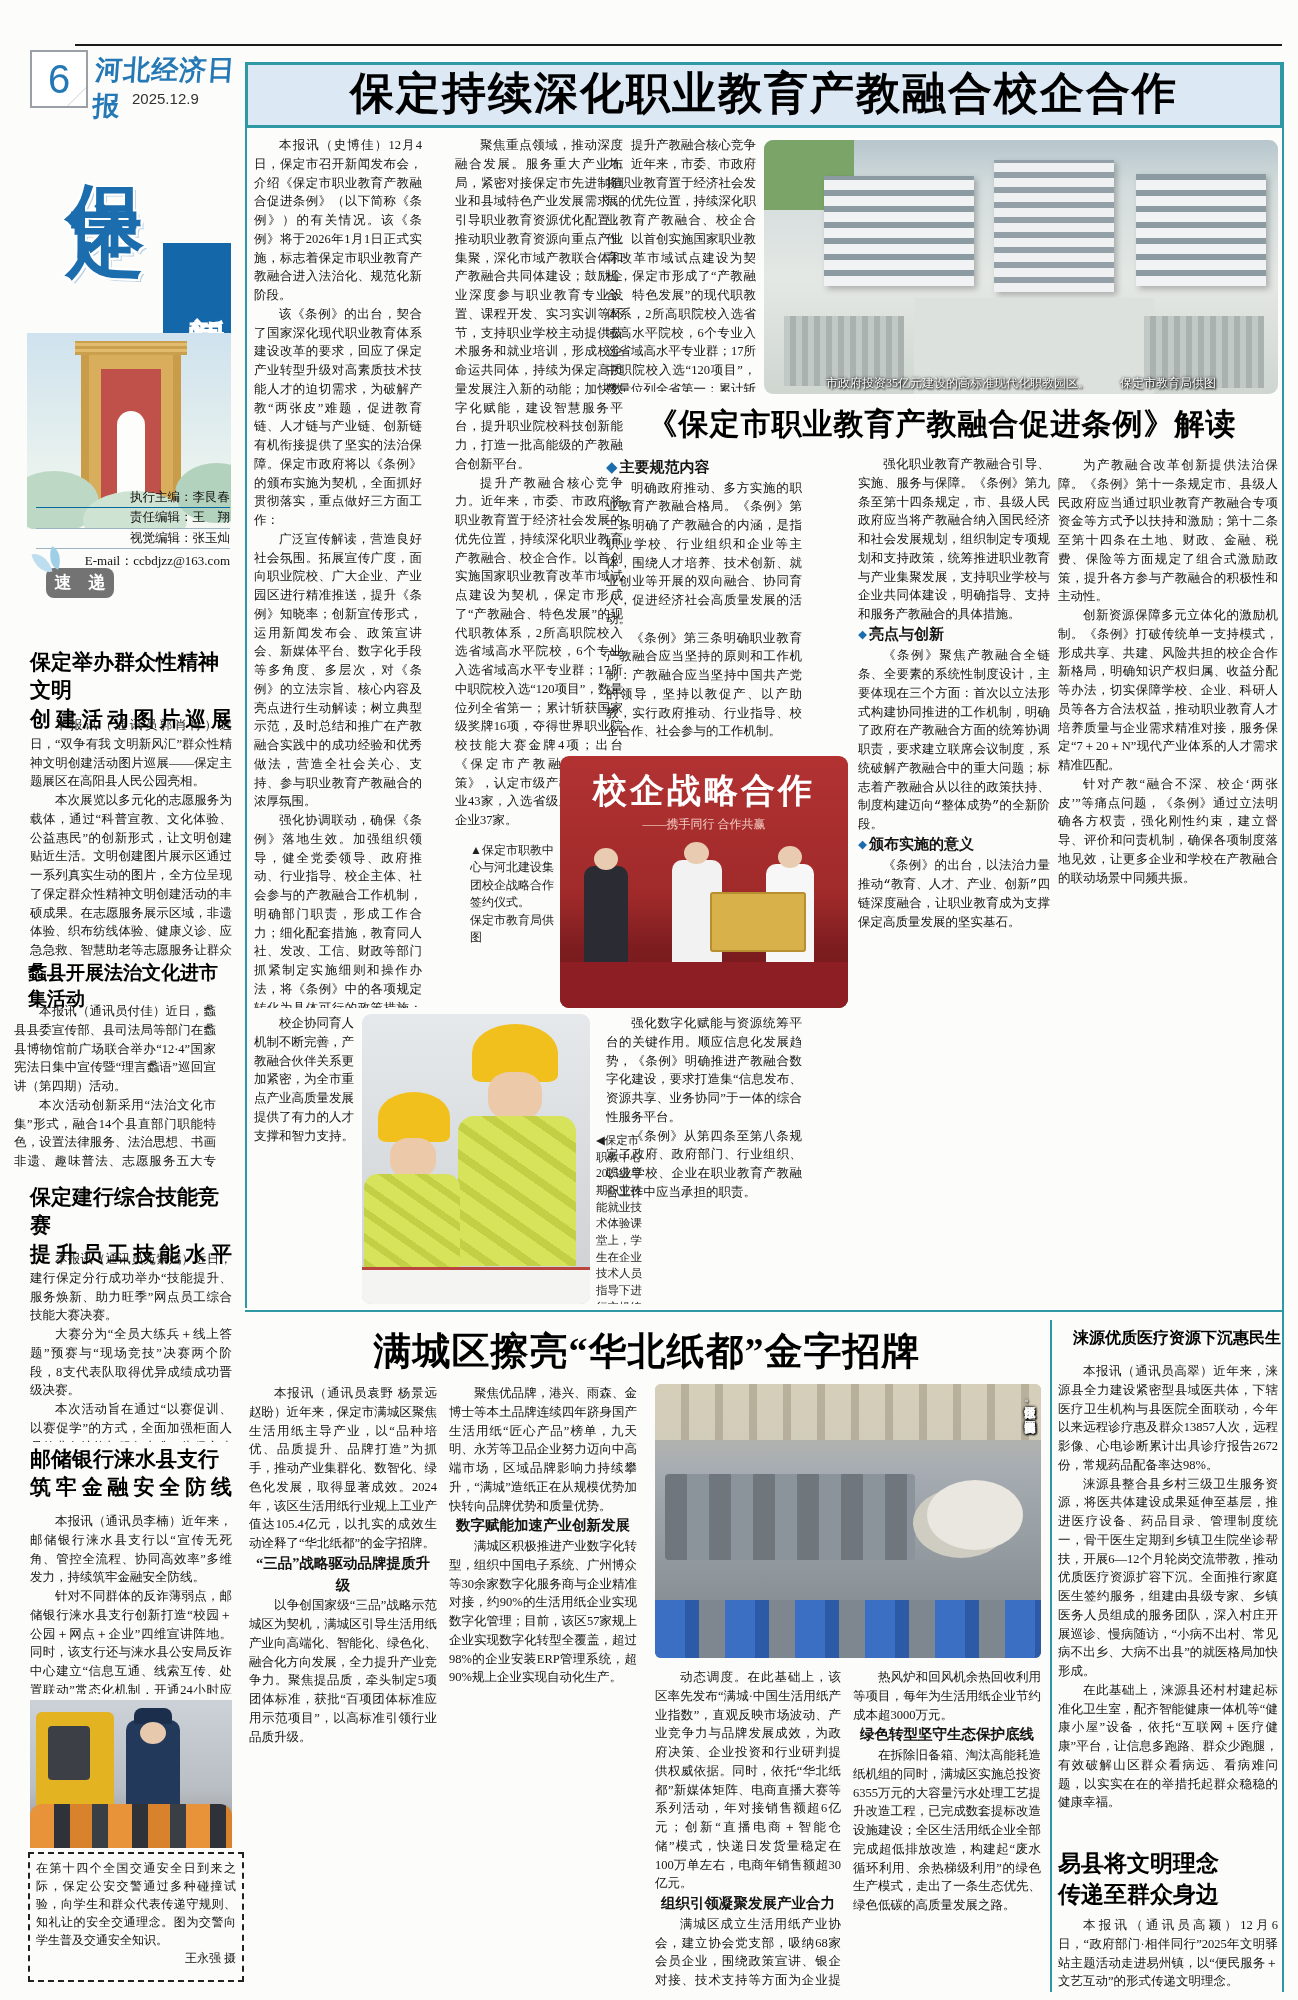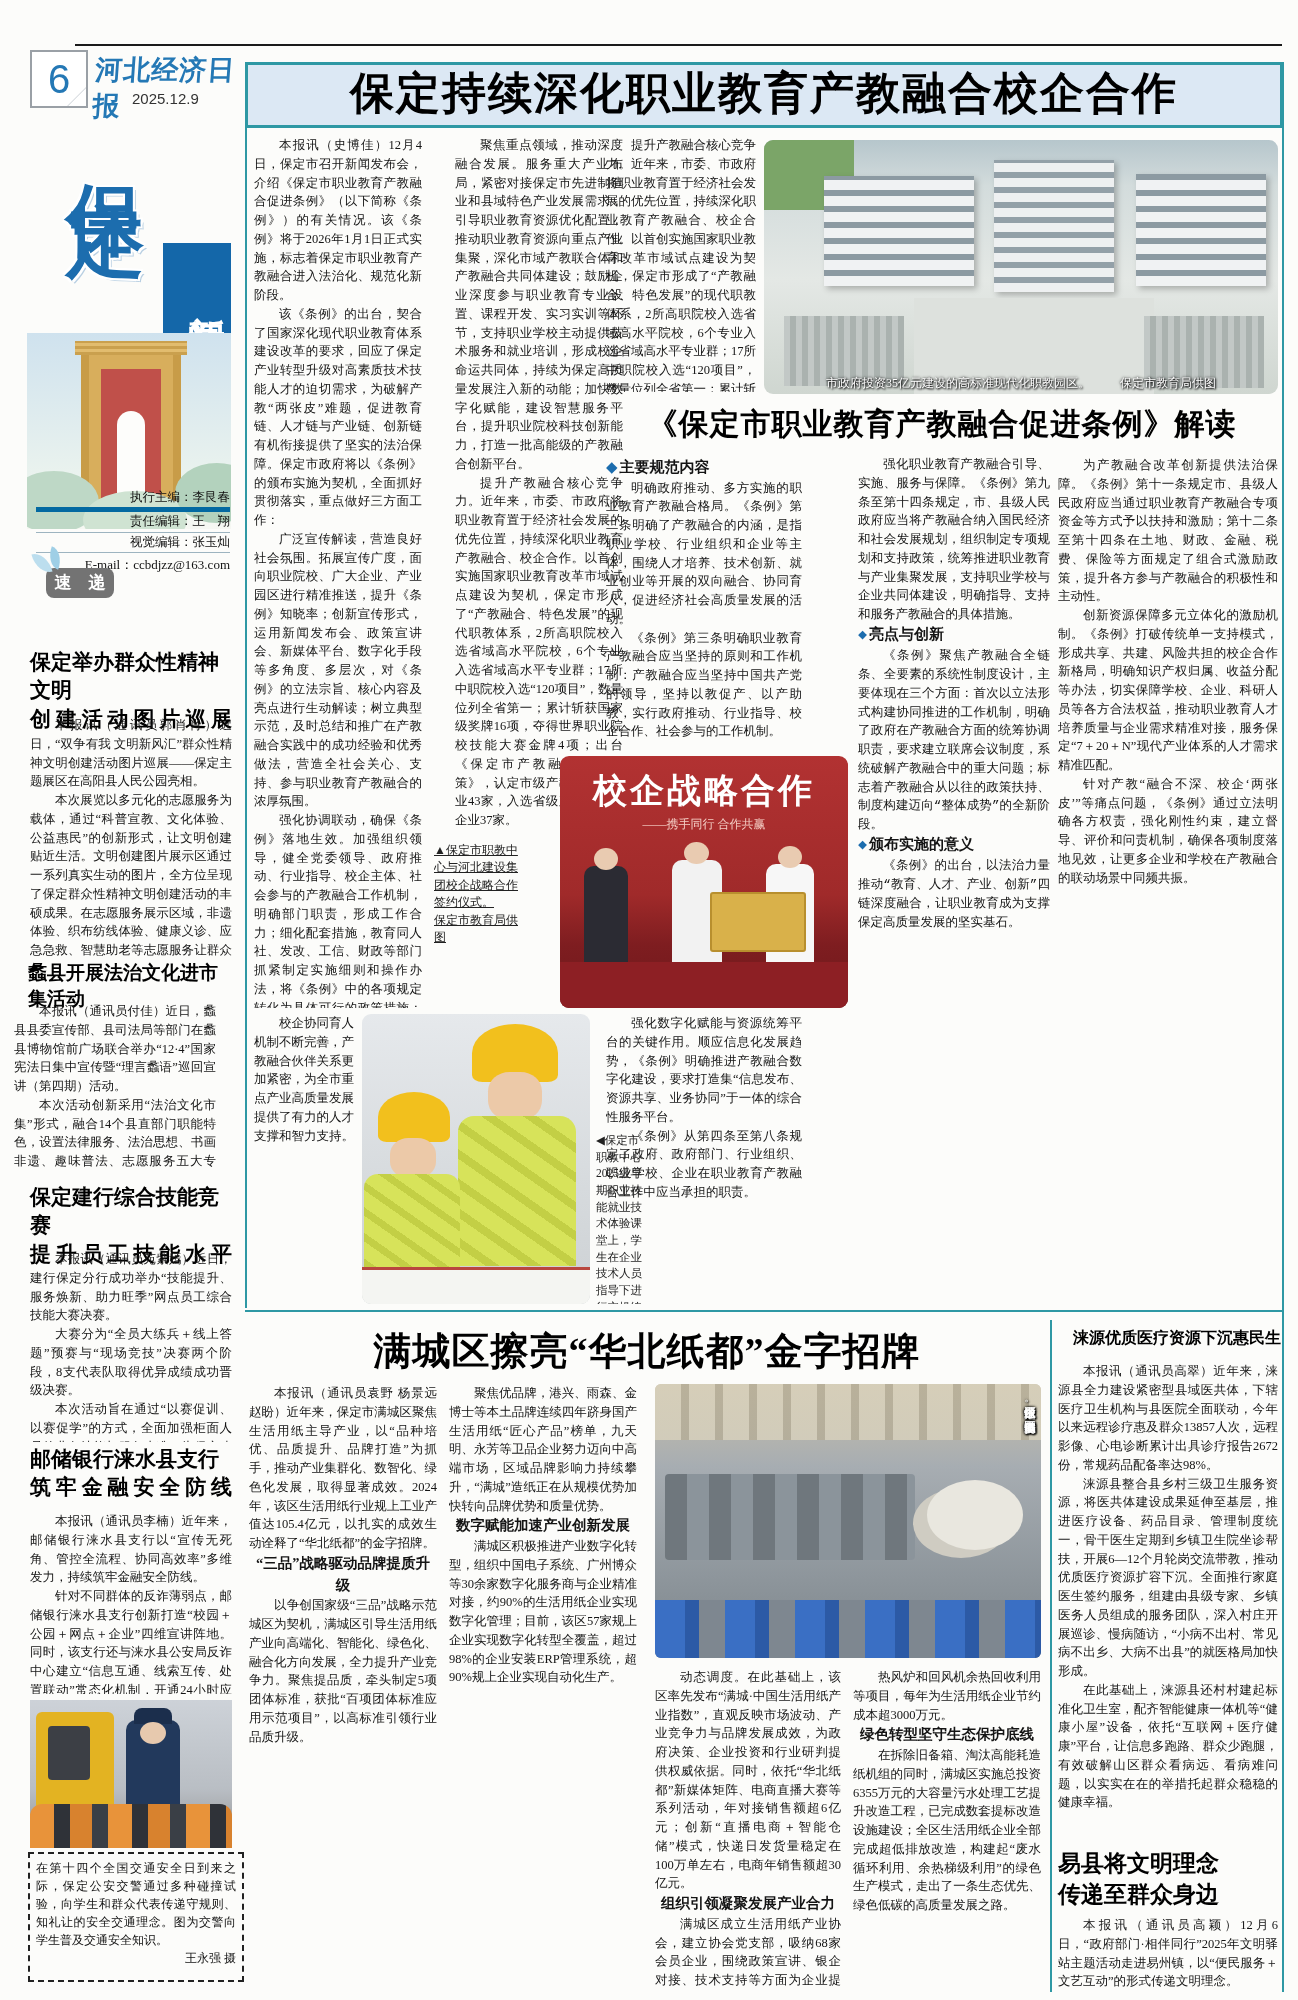--- a/index.html
+++ b/index.html
@@ -40,21 +40,21 @@
   <div style="position:absolute;left:62px;top:18px;width:84px;height:150px;background:#d8ae5c;box-shadow:-8px 0 0 #c89c48,8px 0 0 #c89c48;"></div>
   <div style="position:absolute;left:74px;top:36px;width:60px;height:132px;background:#c0504a;"></div>
   <div style="position:absolute;left:90px;top:78px;width:28px;height:90px;background:#fdfdfb;border-radius:14px 14px 0 0;"></div>
   <div style="position:absolute;left:48px;top:8px;width:112px;height:14px;background:repeating-linear-gradient(0deg,#caa04e 0 3px,#e2bc6e 3px 6px);"></div>
   <div style="position:absolute;left:-18px;top:138px;width:90px;height:62px;background:#bed8c6;border-radius:50%;"></div>
   <div style="position:absolute;left:56px;top:158px;width:104px;height:58px;background:#cfe3d2;border-radius:50%;"></div>
   <div style="position:absolute;left:148px;top:130px;width:84px;height:60px;background:#b3d2bd;border-radius:50%;"></div>
 </div>
 
 <div class="abs" style="left:36px;top:488px;width:194px;text-align:right;font-size:12.5px;line-height:1.55;color:#111;">
-  <div style="border-bottom:5px solid #0369a1;">执行主编：李艮春</div>
+  <div style="border-bottom:1px solid #0369a1;">执行主编：李艮春</div>
   <div style="border-bottom:1px solid #9db4c0;">责任编辑：王　翔</div>
   <div style="border-bottom:1px solid #9db4c0;">视觉编辑：张玉灿</div>
   <div style="font-size:13px;padding-top:2px;">E-mail：ccbdjzz@163.com</div>
 </div>
 
 <div class="abs" style="left:46px;top:568px;width:68px;height:30px;background:#737373;border-radius:8px;">
   <span style="position:absolute;left:-12px;top:-16px;width:16px;height:22px;background:#bcdeee;border-radius:0 100% 0 100%;transform:rotate(-15deg);"></span>
   <span style="position:absolute;left:2px;top:-20px;width:14px;height:20px;background:#9fcfe6;border-radius:0 100% 0 100%;transform:rotate(20deg);"></span>
   <span style="display:block;text-align:center;color:#fff;font-size:17px;font-weight:bold;line-height:30px;">速　递</span>
 </div>
@@ -182,21 +182,21 @@
   <div style="position:absolute;left:24px;top:110px;width:44px;height:100px;background:#2b2b33;border-radius:10px 10px 0 0;"></div>
   <div style="position:absolute;left:34px;top:92px;width:24px;height:22px;background:#e9cbb1;border-radius:50%;"></div>
   <div style="position:absolute;left:112px;top:104px;width:50px;height:106px;background:#f2f2f2;border-radius:10px 10px 0 0;"></div>
   <div style="position:absolute;left:124px;top:86px;width:25px;height:22px;background:#e9cbb1;border-radius:50%;"></div>
   <div style="position:absolute;left:206px;top:108px;width:48px;height:102px;background:#f7f7f7;border-radius:10px 10px 0 0;"></div>
   <div style="position:absolute;left:218px;top:90px;width:24px;height:22px;background:#e9cbb1;border-radius:50%;"></div>
   <div style="position:absolute;left:150px;top:136px;width:92px;height:56px;background:#d9b14a;border:2px solid #b88f2e;border-radius:3px;"></div>
   <div style="position:absolute;left:0;bottom:0;width:100%;height:46px;background:#8d1f24;"></div>
 </div>
 
-<div class="abs cap-small" style="left:434px;top:842px;width:92px;height:160px;text-decoration:underline;">
+<div class="abs cap-small" style="left:470px;top:842px;width:92px;height:160px;">
   <div>▲保定市职教中心与河北建设集团校企战略合作签约仪式。</div>
   <div>保定市教育局供图</div>
 </div>
 
 <div class="abs photo" style="left:362px;top:1014px;width:228px;height:290px;background:linear-gradient(180deg,#e6e9ec 0%,#d6dadd 60%,#cdd1d4 100%);">
   <div style="position:absolute;left:110px;top:10px;width:86px;height:58px;background:#f2c01d;border-radius:50% 50% 12% 12%;"></div>
   <div style="position:absolute;left:126px;top:58px;width:54px;height:48px;background:#ecc9a8;border-radius:40%;"></div>
   <div style="position:absolute;left:96px;top:102px;width:118px;height:150px;background:repeating-linear-gradient(35deg,#d7e35a 0 16px,#c3cf45 16px 24px);border-radius:16px 16px 0 0;"></div>
   <div style="position:absolute;left:16px;top:78px;width:72px;height:50px;background:#f2c01d;border-radius:50% 50% 12% 12%;"></div>
   <div style="position:absolute;left:28px;top:124px;width:46px;height:40px;background:#ecc9a8;border-radius:40%;"></div>

